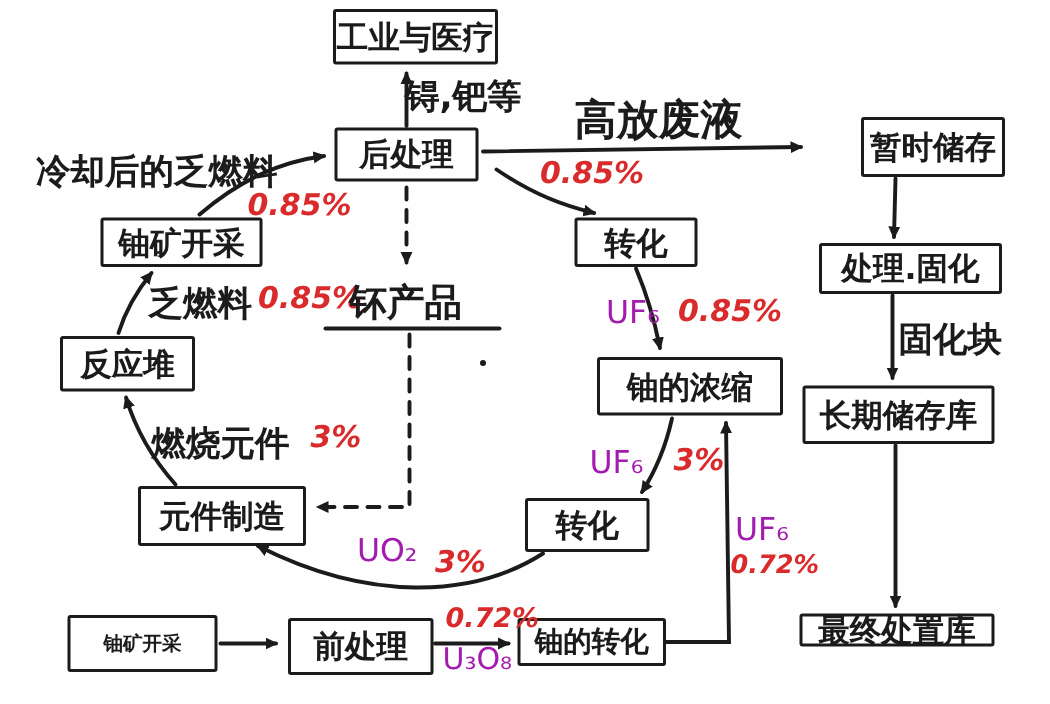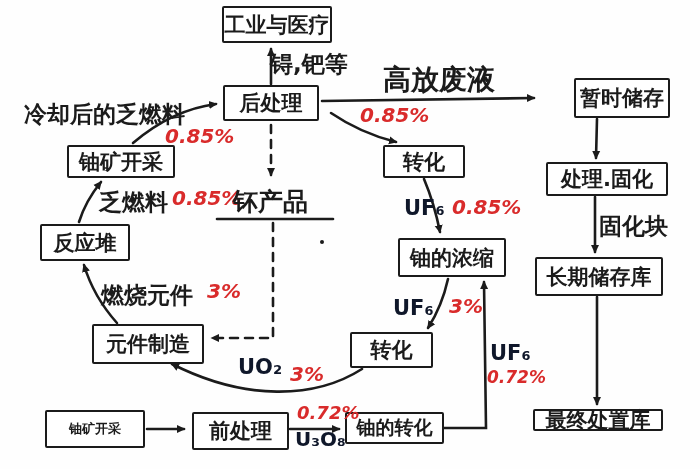--- a/index.html
+++ b/index.html
@@ -12,21 +12,21 @@
   .box{
     position:absolute;box-sizing:border-box;border:2.5px solid #1b1b1b;
     background:#fff;display:flex;align-items:center;justify-content:center;
     font-size:21px;font-weight:600;white-space:nowrap;border-radius:2px;
     letter-spacing:0px;
   }
   .lbl{position:absolute;white-space:nowrap;font-weight:600;}
   .ink{color:#1b1b1b;font-size:23px;}
   .big{font-size:28px;font-weight:700;}
   .red{color:#d92b2b;font-size:20px;font-style:italic;font-weight:700;}
-  .blue{color:#0f172a;font-size:21px;font-weight:700;}
+  .blue{color:#a21caf;font-size:21px;font-weight:400;}
   .pu{font-size:25px;}
   .dot{position:absolute;width:4px;height:4px;background:#1b1b1b;border-radius:50%;}
 </style>
 </head>
 <body>
 
 <div id="canvas">
 
   <svg class="wires" viewBox="0 0 700 469" fill="none">
     <defs>
@@ -79,21 +79,21 @@
   <div class="box" style="left:222px;top:6px;width:110px;height:37px">工业与医疗</div>
   <div class="box" style="left:223px;top:85px;width:96px;height:36px">后处理</div>
   <div class="box" style="left:67px;top:145px;width:108px;height:33px">铀矿开采</div>
   <div class="box" style="left:40px;top:224px;width:90px;height:37px">反应堆</div>
   <div class="box" style="left:92px;top:324px;width:112px;height:40px">元件制造</div>
   <div class="box" style="left:574px;top:78px;width:96px;height:40px">暂时储存</div>
   <div class="box" style="left:546px;top:162px;width:122px;height:34px">处理.固化</div>
   <div class="box" style="left:535px;top:257px;width:128px;height:39px">长期储存库</div>
   <div class="box" style="left:533px;top:409px;width:130px;height:22px">最终处置库</div>
   <div class="box" style="left:383px;top:145px;width:82px;height:33px">转化</div>
-  <div class="box" style="left:398px;top:238px;width:108px;height:39px">铀的浓缩</div>
+  <div class="box" style="left:398px;top:238px;width:124px;height:39px">铀的浓缩</div>
   <div class="box" style="left:350px;top:332px;width:83px;height:36px">转化</div>
   <div class="box" style="left:45px;top:410px;width:100px;height:38px;font-size:13px">铀矿开采</div>
   <div class="box" style="left:192px;top:412px;width:97px;height:38px">前处理</div>
   <div class="box" style="left:345px;top:412px;width:99px;height:32px;font-size:19px">铀的转化</div>
 
   <div class="lbl ink" style="left:270px;top:49px">锝,钯等</div>
   <div class="lbl ink big" style="left:383px;top:61px">高放废液</div>
   <div class="lbl red" style="left:360px;top:103px">0.85%</div>
 
   <div class="lbl ink" style="left:24px;top:99px">冷却后的乏燃料</div>

